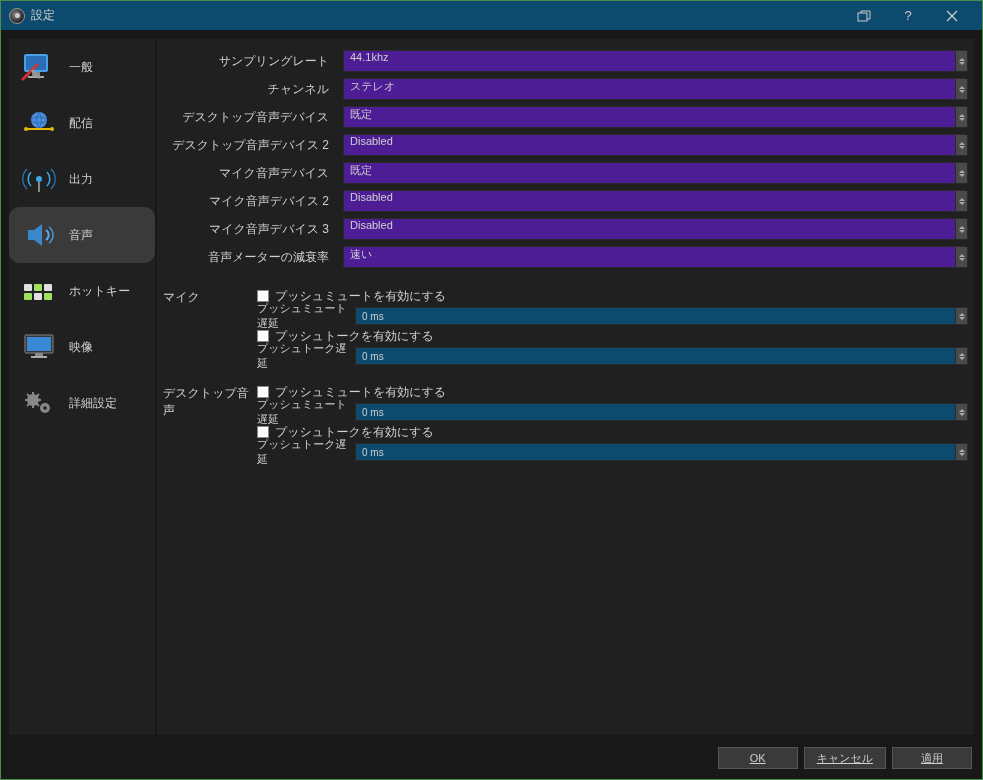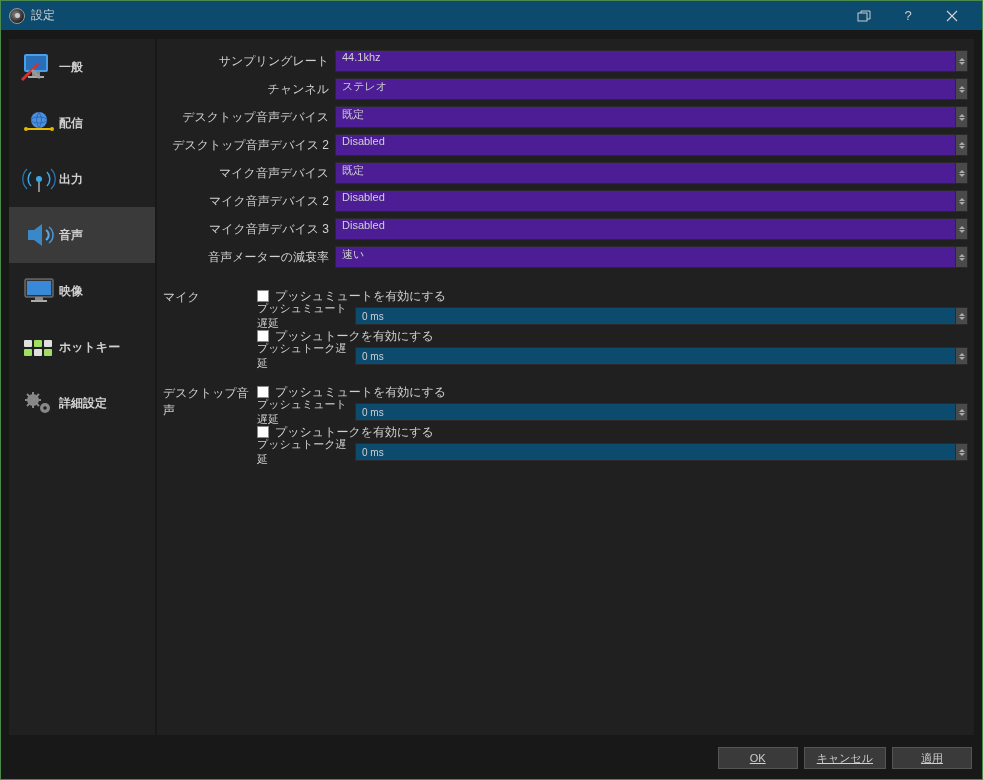--- a/index.html
+++ b/index.html
@@ -57,44 +57,44 @@
 }
 .sidebar {
   width: 146px;
   background: #202020;
   display: flex;
   flex-direction: column;
 }
 .sidebar-item {
   display: flex;
   align-items: center;
+  gap: 10px;
   padding: 12px 10px;
   cursor: pointer;
-  font-weight: bold;
-}
-.sidebar-item.active { background: #3a3a3a; }
+}
+.sidebar-item.active { background: #3a3a3a; border-radius: 11px; }
 .sidebar-icon {
   width: 40px; height: 32px;
   display: flex;
   align-items: center;
   justify-content: center;
 }
 .sidebar-label { font-size: 12px; }
 .main {
   flex: 1;
   background: #202020;
   display: flex;
   flex-direction: column;
   padding: 10px 6px 6px 6px;
   gap: 4px;
 }
 .form-row {
   display: flex;
   align-items: center;
-  gap: 6px;
+  gap: 14px;
   height: 24px;
 }
 .form-label {
   width: 166px;
   text-align: right;
   font-size: 12px;
   white-space: nowrap;
 }
 .dropdown {
   flex: 1;
@@ -265,40 +265,40 @@
           <path d="M8 10 L14 10 L22 4 L22 26 L14 20 L8 20 Z" fill="#3a88c8"></path>
           <path d="M26 10 A 6 6 0 0 1 26 20" fill="none" stroke="#5aa8e8" stroke-width="2"></path>
           <path d="M29 7 A 10 10 0 0 1 29 23" fill="none" stroke="#4a98d8" stroke-width="1.5"></path>
         </svg>
       </div>
       <div class="sidebar-label">音声</div>
     </div>
     <div class="sidebar-item">
       <div class="sidebar-icon">
         <svg width="38" height="30" viewBox="0 0 38 30">
-          <rect x="5" y="3" width="28" height="18" rx="1" fill="#333" stroke="#888"></rect>
-          <rect x="7" y="5" width="24" height="14" fill="#3a88d8"></rect>
-          <rect x="15" y="21" width="8" height="3" fill="#888"></rect>
-          <rect x="11" y="24" width="16" height="2" fill="#aaa"></rect>
-        </svg>
-      </div>
-      <div class="sidebar-label">映像</div>
-    </div>
-    <div class="sidebar-item">
-      <div class="sidebar-icon">
-        <svg width="38" height="30" viewBox="0 0 38 30">
           <rect x="4" y="8" width="8" height="7" rx="1" fill="#e0e0e0"></rect>
           <rect x="14" y="8" width="8" height="7" rx="1" fill="#a0e060"></rect>
           <rect x="24" y="8" width="8" height="7" rx="1" fill="#e0e0e0"></rect>
           <rect x="4" y="17" width="8" height="7" rx="1" fill="#a0e060"></rect>
           <rect x="14" y="17" width="8" height="7" rx="1" fill="#e0e0e0"></rect>
           <rect x="24" y="17" width="8" height="7" rx="1" fill="#a0e060"></rect>
         </svg>
       </div>
       <div class="sidebar-label">ホットキー</div>
+    </div>
+    <div class="sidebar-item">
+      <div class="sidebar-icon">
+        <svg width="38" height="30" viewBox="0 0 38 30">
+          <rect x="5" y="3" width="28" height="18" rx="1" fill="#333" stroke="#888"></rect>
+          <rect x="7" y="5" width="24" height="14" fill="#3a88d8"></rect>
+          <rect x="15" y="21" width="8" height="3" fill="#888"></rect>
+          <rect x="11" y="24" width="16" height="2" fill="#aaa"></rect>
+        </svg>
+      </div>
+      <div class="sidebar-label">映像</div>
     </div>
     <div class="sidebar-item">
       <div class="sidebar-icon">
         <svg width="38" height="30" viewBox="0 0 38 30" fill="#888">
           <circle cx="13" cy="12" r="6"></circle>
             <circle cx="13" cy="12" r="2" fill="#202020"></circle>
           <circle cx="25" cy="20" r="5"></circle>
             <circle cx="25" cy="20" r="1.8" fill="#202020"></circle>
           <g stroke="#888" stroke-width="2">
             <line x1="13" y1="4" x2="13" y2="20"></line>

